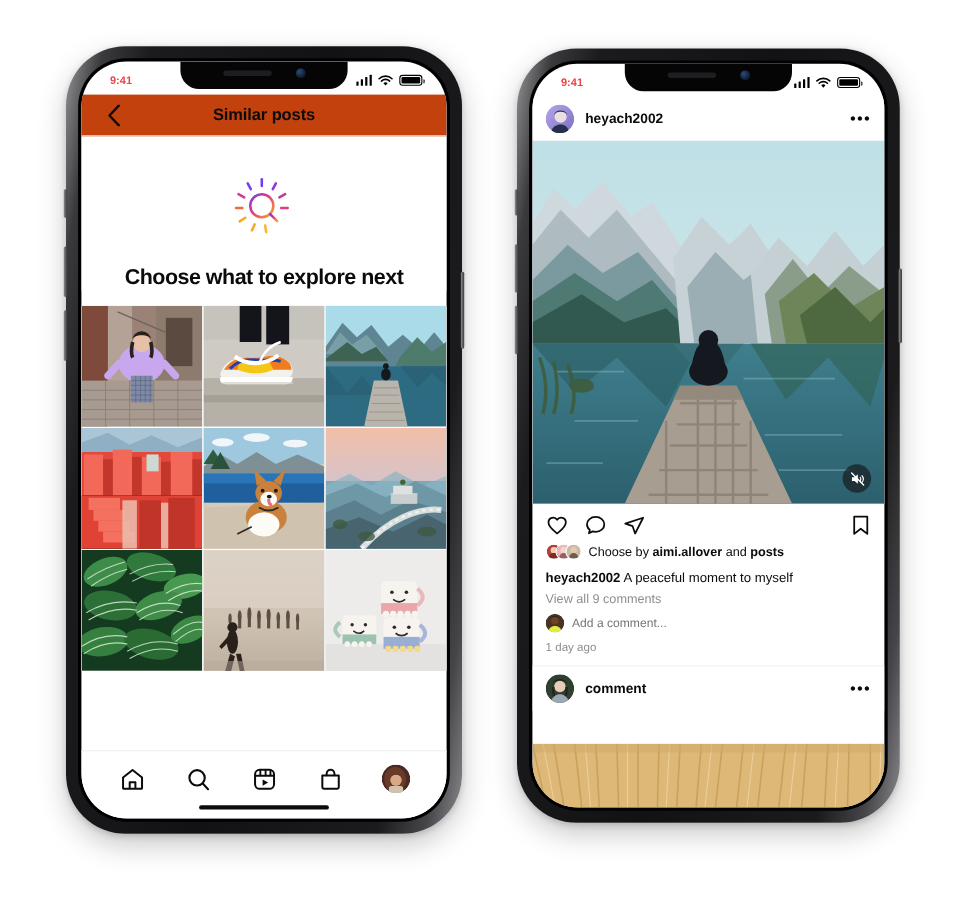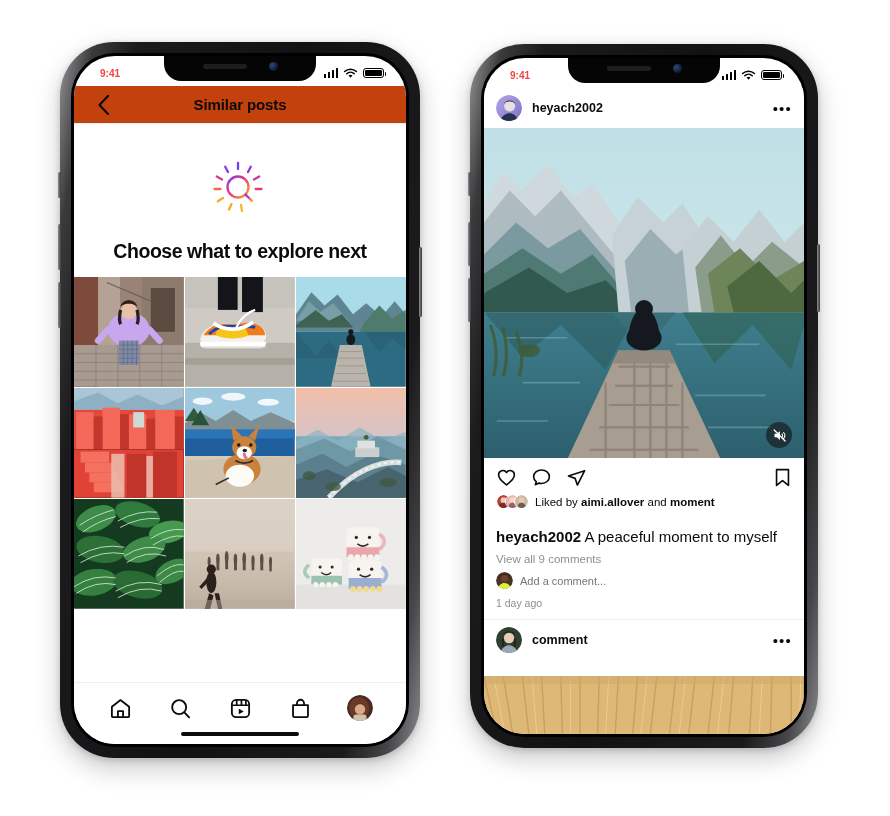--- a/index.html
+++ b/index.html
@@ -124,21 +124,21 @@
     display:flex; align-items:center; justify-content:center;
   }
   .actions { display:flex; align-items:center; padding: 9px 12px 4px; gap: 14px; }
   .act { cursor:pointer; display:flex; }
   .act.save { margin-left:auto; }
   .meta { padding: 0 12px; }
   .likedby { display:flex; align-items:center; gap: 6px; font-size: 11.5px; color:#0b0b0b; margin-top: 2px; }
   .facepile { display:flex; }
   .facepile span { width: 15px; height: 15px; border-radius:50%; border: 1.4px solid #fff; margin-left:-6px; overflow:hidden; display:block; }
   .facepile span:first-child { margin-left: 0; }
-  .caption { font-size: 15px; color:#0b0b0b; margin-top: 18px; line-height:1.35; }
+  .caption { font-size: 12px; color:#0b0b0b; margin-top: 8px; line-height:1.35; }
   .caption b { font-weight: bold; }
   .viewall { font-size: 11.5px; color:#8e8e8e; margin-top: 6px; cursor:pointer; }
   .addrow { display:flex; align-items:center; gap:7px; margin-top: 7px; }
   .addrow .pavatar { width: 17px; height: 17px; }
   .addrow input {
     border:0; outline:0; font-size: 11px; color:#b0b0b0; background:transparent;
     font-family:"Liberation Sans",sans-serif; width: 180px;
   }
   .timeago { font-size: 10.5px; color:#8e8e8e; margin-top: 8px; }
   .divider2 { height: 1px; background:#efefef; margin-top: 10px; }
@@ -726,21 +726,21 @@
                   </svg>
               </span>
               <span>
                 <svg viewBox="0 0 20 20" width="100%" height="100%">
                     <circle cx="10" cy="10" r="10" fill="#c9bba8"></circle>
                 <circle cx="10" cy="8" r="4.5" fill="#e8c7ab"></circle>
                     <path d="M3 20c1-6 4-8 7-8s6 2 7 8z" fill="#6c5f52"></path>
                   </svg>
               </span>
             </div>
-            <span><span>Liked by </span><b>aimi.allover</b><span> and </span><b>moment</b></span>
+            <span><span>Choose by </span><b>aimi.allover</b><span> and </span><b>posts</b></span>
           </div>
 
           <div class="caption">
             <b>heyach2002</b><span> A peaceful moment to myself</span>
           </div>
 
           <div class="viewall">View all 9 comments</div>
 
           <div class="addrow">
             <div class="pavatar">

